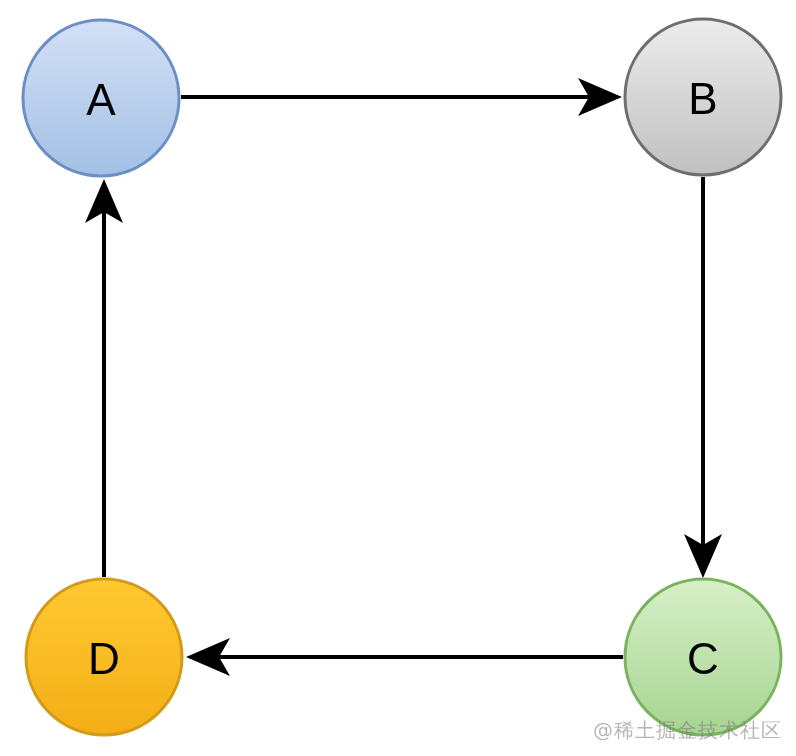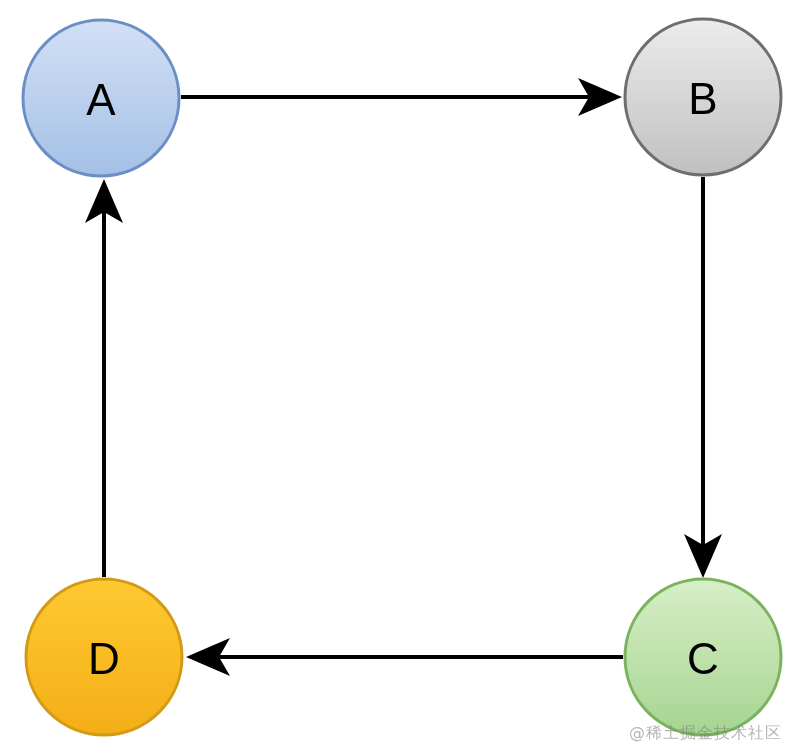--- a/index.html
+++ b/index.html
@@ -40,21 +40,21 @@
   }
   .arrow-head {
     fill: #000000;
     stroke: none;
   }
   .watermark {
     position: absolute;
     right: 14px;
     bottom: 12px;
     font-family: "DejaVu Sans", sans-serif;
-    font-size: 16px;
+    font-size: 20px;
     color: rgba(120, 120, 120, 0.55);
     letter-spacing: 1px;
     white-space: nowrap;
     user-select: none;
   }
 </style>
 </head>
 <body>
 
 <div id="canvas">

